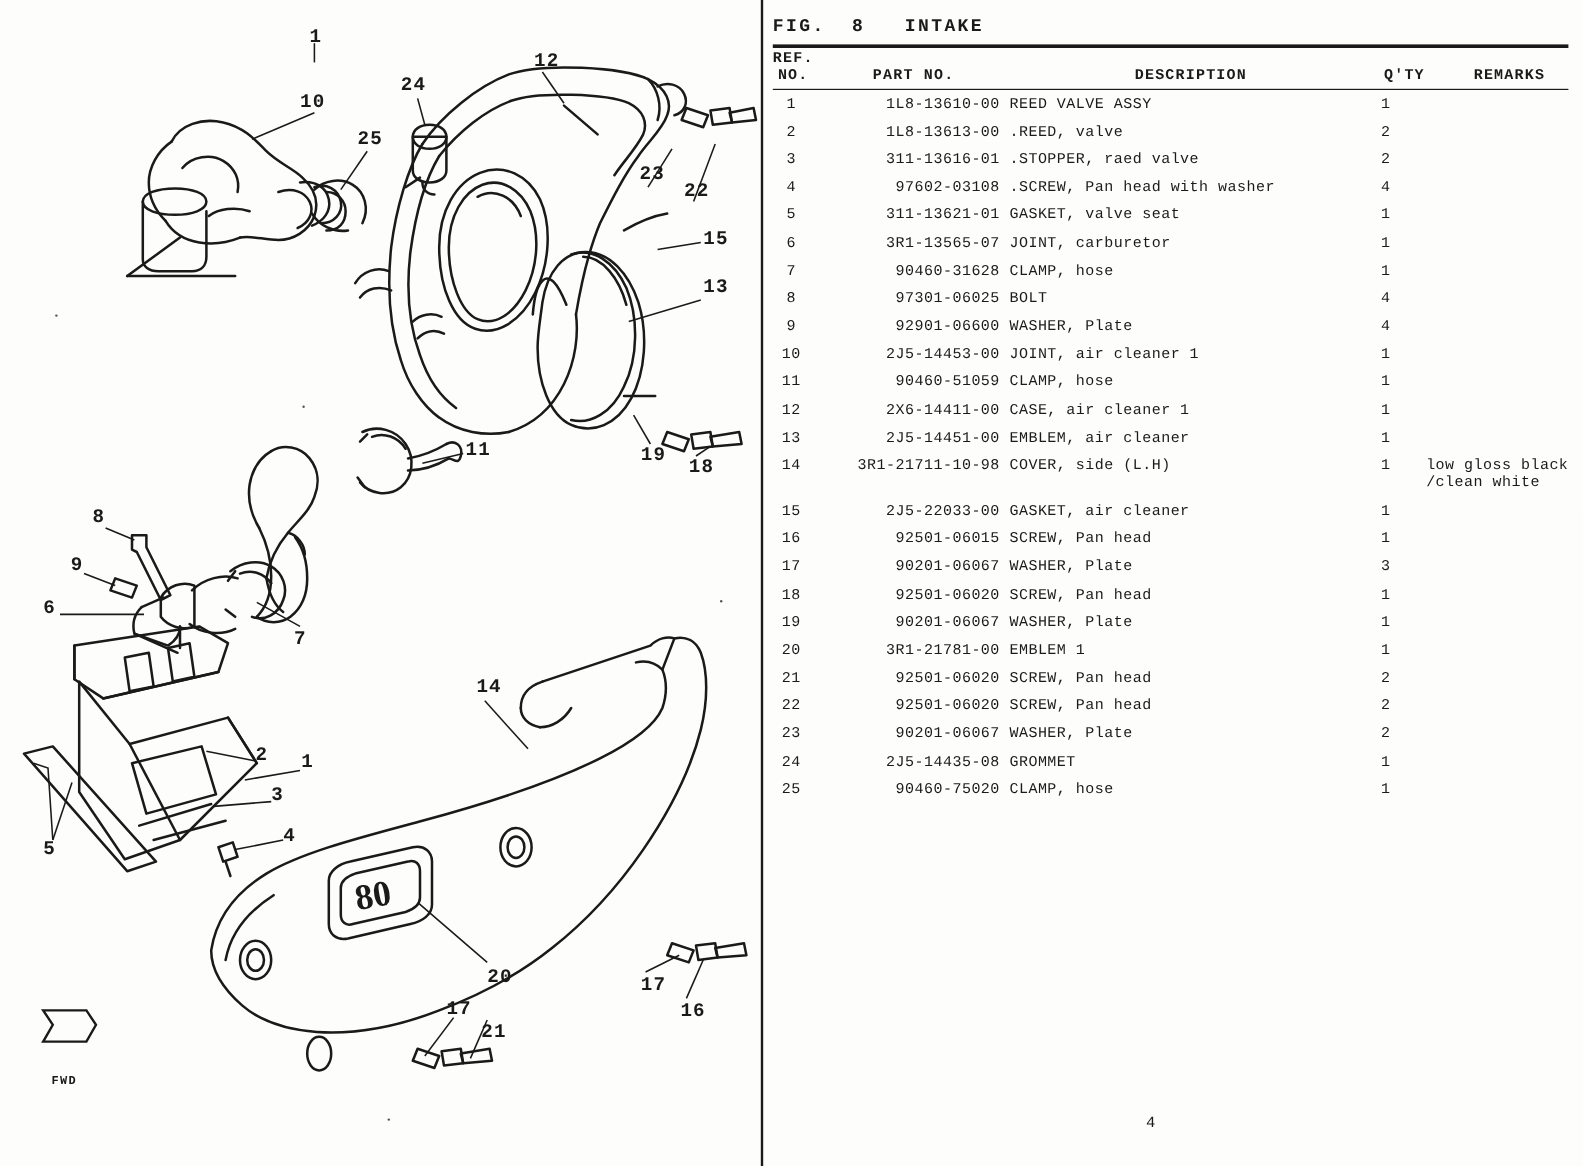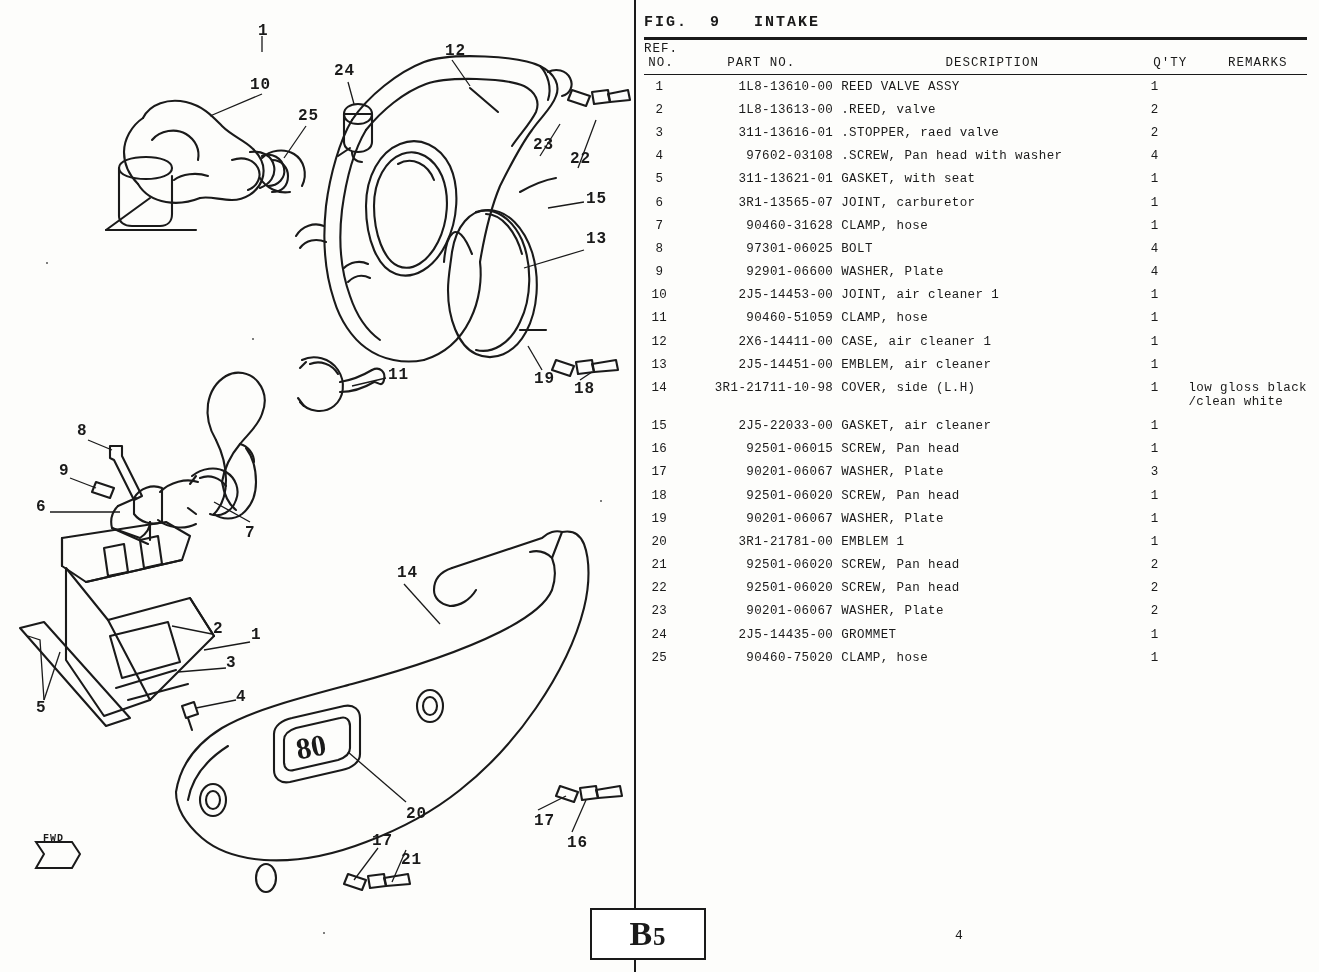--- a/index.html
+++ b/index.html
@@ -53,21 +53,21 @@
     background: #1a1a1a;
     width: 663px;
   }
   table.parts {
     border-collapse: collapse;
     width: 663px;
     font-size: 12.5px;
     letter-spacing: .4px;
   }
   table.parts th {
-    font-weight: normal;
+    font-weight: bold;
     font-size: 12.5px;
     letter-spacing: 1px;
     padding: 2px 0 4px 0;
     vertical-align: bottom;
     white-space: pre-line;
     text-align: center;
   }
   table.parts td {
     padding: 4.6px 0;
     vertical-align: top;
@@ -373,33 +373,33 @@
     <span class="leader" style="left:406px;top:805px">20</span>
     <span class="leader" style="left:534px;top:812px">17</span>
     <span class="leader" style="left:567px;top:834px">16</span>
     <span class="leader" style="left:372px;top:832px">17</span>
     <span class="leader" style="left:401px;top:851px">21</span>
 
     
     <span class="leader" style="left:296px;top:730px;font-size:30px;font-family:'Liberation Serif',serif;letter-spacing:0;transform:rotate(-10deg)">80</span>
 
     
-    <span class="leader fwd-tag" style="left:43px;top:833px;font-size:10px">FWD</span>
+    <span class="leader fwd-tag" style="left:43px;top:896px;font-size:10px">FWD</span>
 
     
     <span class="dot" style="left:46px;top:262px"></span>
     <span class="dot" style="left:252px;top:338px"></span>
     <span class="dot" style="left:323px;top:932px"></span>
     <span class="dot" style="left:600px;top:500px"></span>
   </div>
 
   <div class="mid-rule"></div>
 
   <div class="table-area">
-    <div class="fig-title">FIG.  9   INTAKE</div>
+    <div class="fig-title">FIG.  8   INTAKE</div>
     <div class="rule-thick"></div>
     <table class="parts">
       <thead>
         <tr>
           <th class="c-ref">REF.
 NO.</th>
           <th class="c-part">PART NO.</th>
           <th class="c-desc">DESCRIPTION</th>
           <th class="c-qty">Q'TY</th>
           <th class="c-rem">REMARKS</th>
@@ -433,21 +433,21 @@
           <tr>
             <td class="c-ref">4</td>
             <td class="c-part">97602-03108</td>
             <td class="c-desc">.SCREW, Pan head with washer</td>
             <td class="c-qty">4</td>
             <td class="c-rem rem-multi"></td>
           </tr>
           <tr>
             <td class="c-ref">5</td>
             <td class="c-part">311-13621-01</td>
-            <td class="c-desc">GASKET, with seat</td>
+            <td class="c-desc">GASKET, valve seat</td>
             <td class="c-qty">1</td>
             <td class="c-rem rem-multi"></td>
           </tr>
           <tr>
             <td class="c-ref">6</td>
             <td class="c-part">3R1-13565-07</td>
             <td class="c-desc">JOINT, carburetor</td>
             <td class="c-qty">1</td>
             <td class="c-rem rem-multi"></td>
           </tr>
@@ -566,34 +566,31 @@
           </tr>
           <tr>
             <td class="c-ref">23</td>
             <td class="c-part">90201-06067</td>
             <td class="c-desc">WASHER, Plate</td>
             <td class="c-qty">2</td>
             <td class="c-rem rem-multi"></td>
           </tr>
           <tr>
             <td class="c-ref">24</td>
-            <td class="c-part">2J5-14435-00</td>
+            <td class="c-part">2J5-14435-08</td>
             <td class="c-desc">GROMMET</td>
             <td class="c-qty">1</td>
             <td class="c-rem rem-multi"></td>
           </tr>
           <tr>
             <td class="c-ref">25</td>
             <td class="c-part">90460-75020</td>
             <td class="c-desc">CLAMP, hose</td>
             <td class="c-qty">1</td>
             <td class="c-rem rem-multi"></td>
           </tr>
         </tbody>
     </table>
   </div>
 
-  <div class="code-box">
-    <span><span id="code-main"><span>B</span><span class="sub">5</span></span></span>
-  </div>
   <div class="page-no">4</div>
 
 </div>
 
 </body></html>

